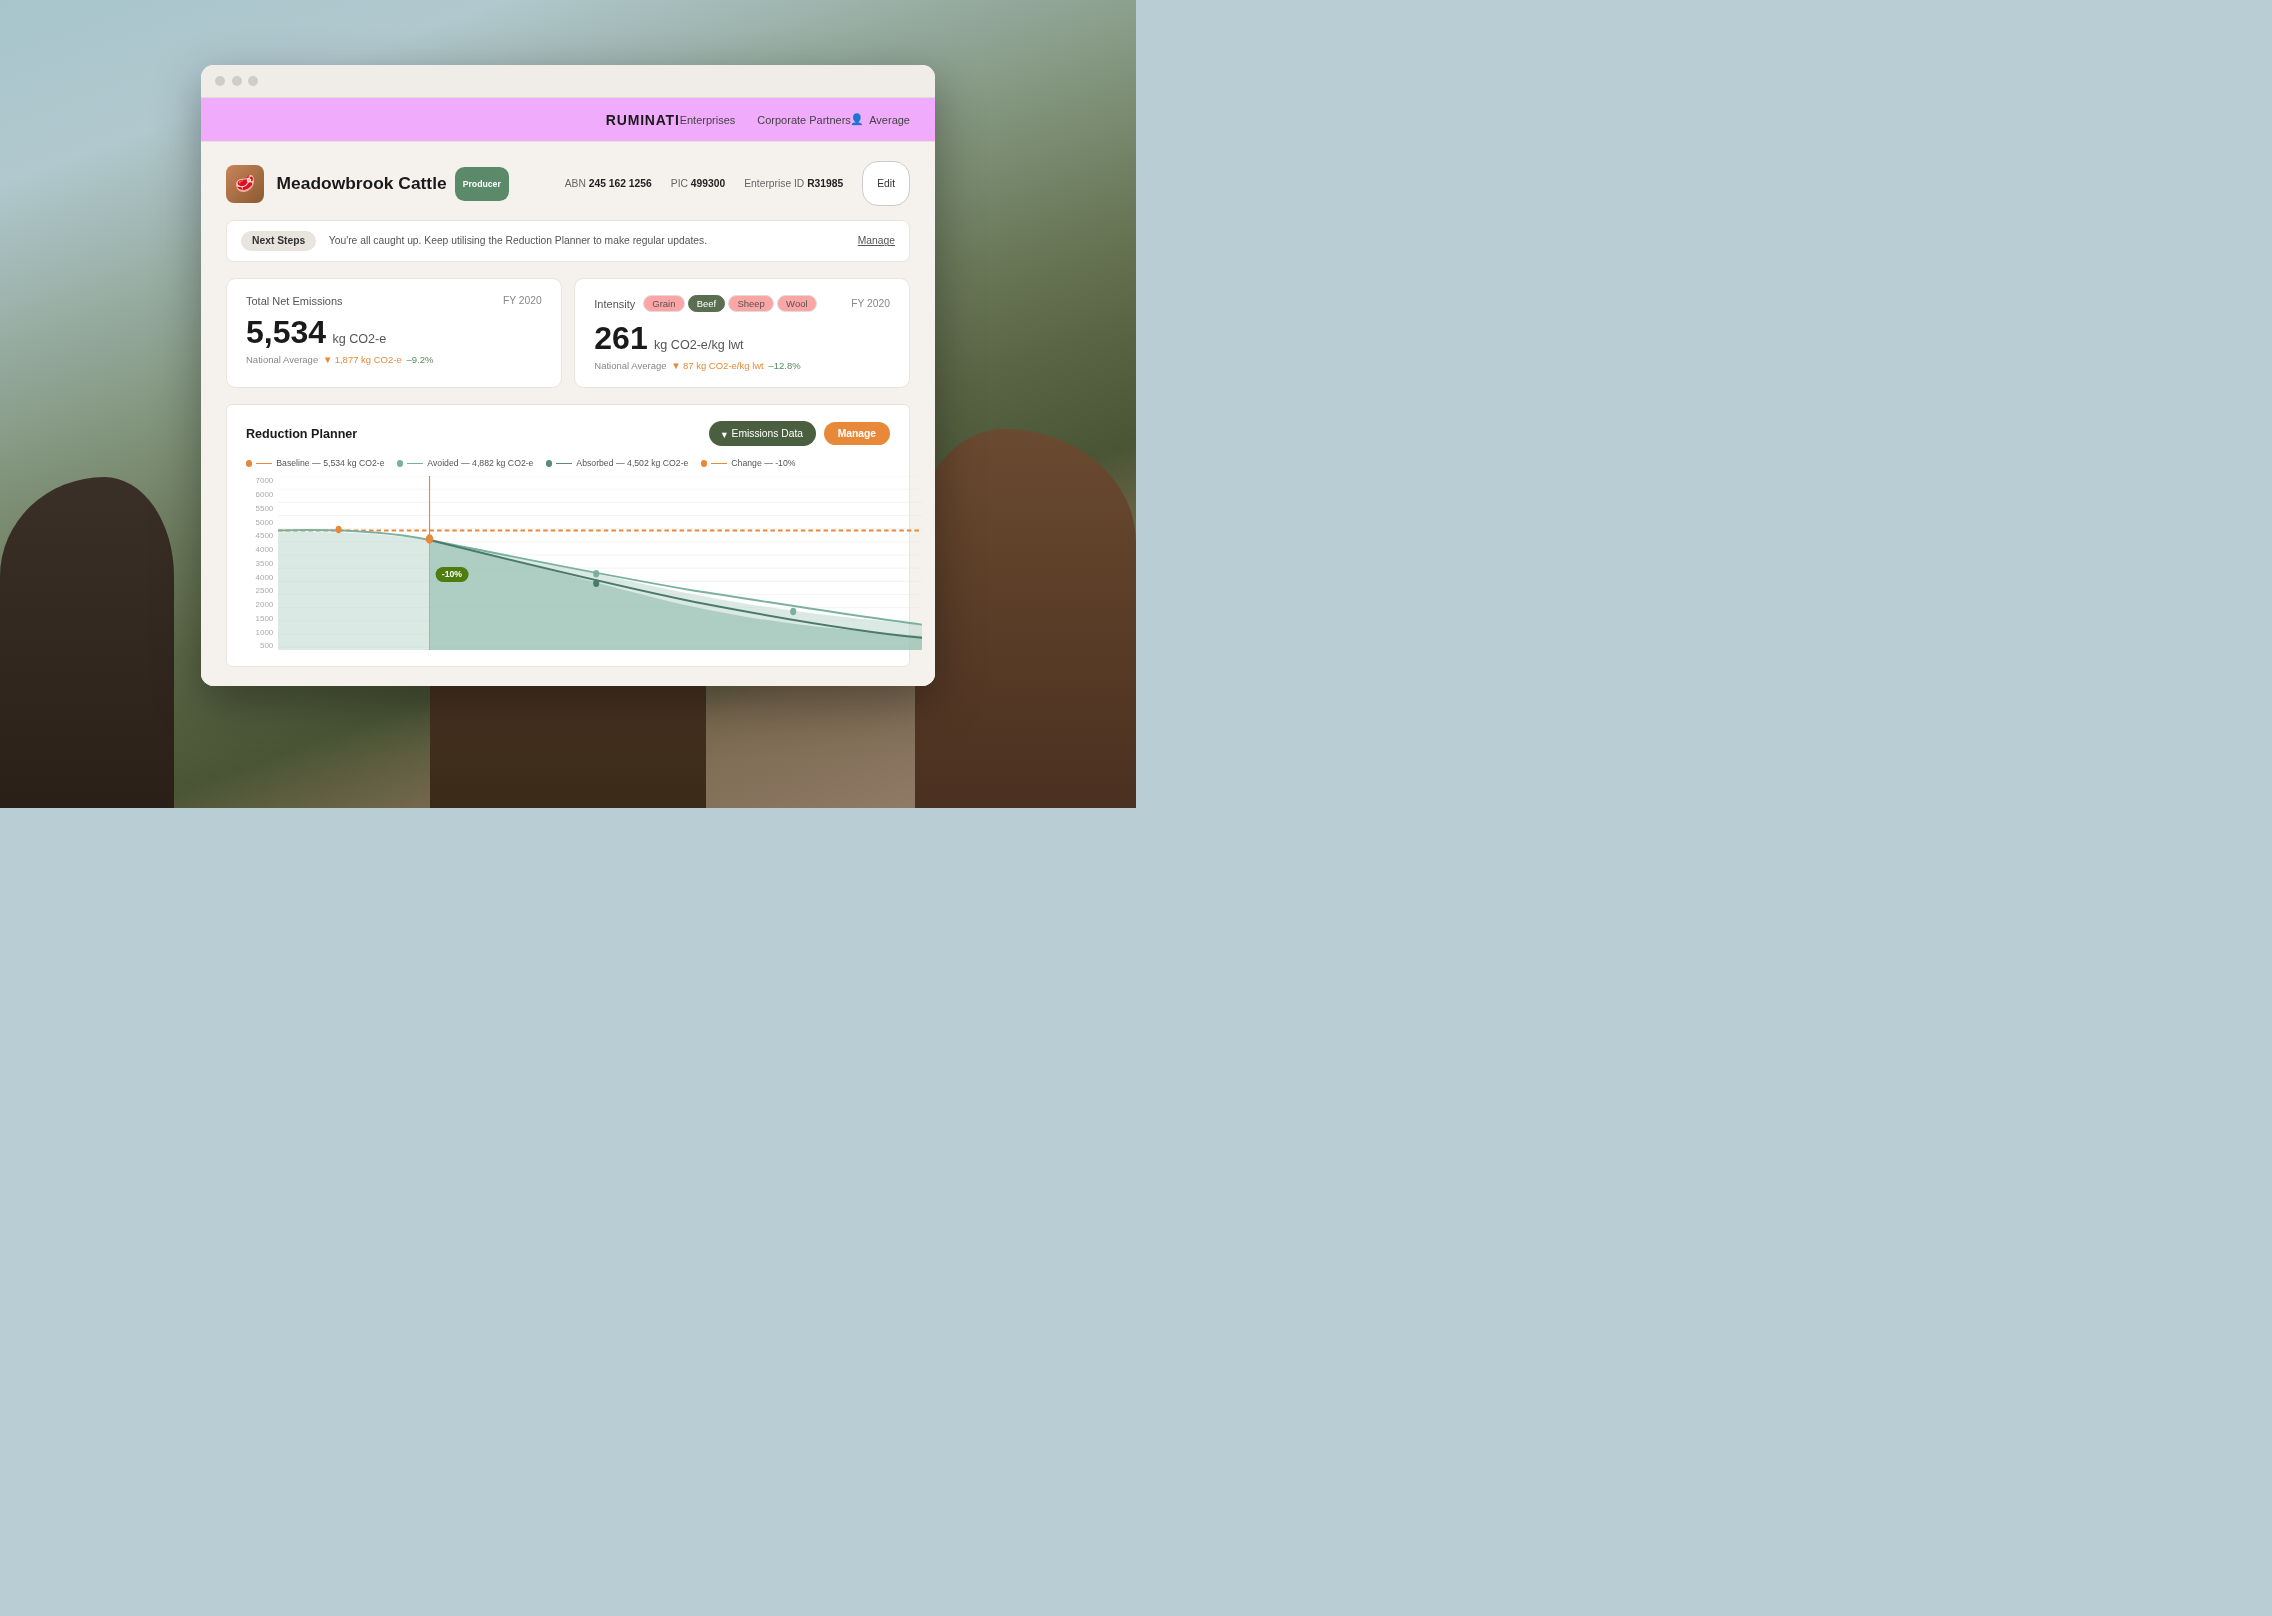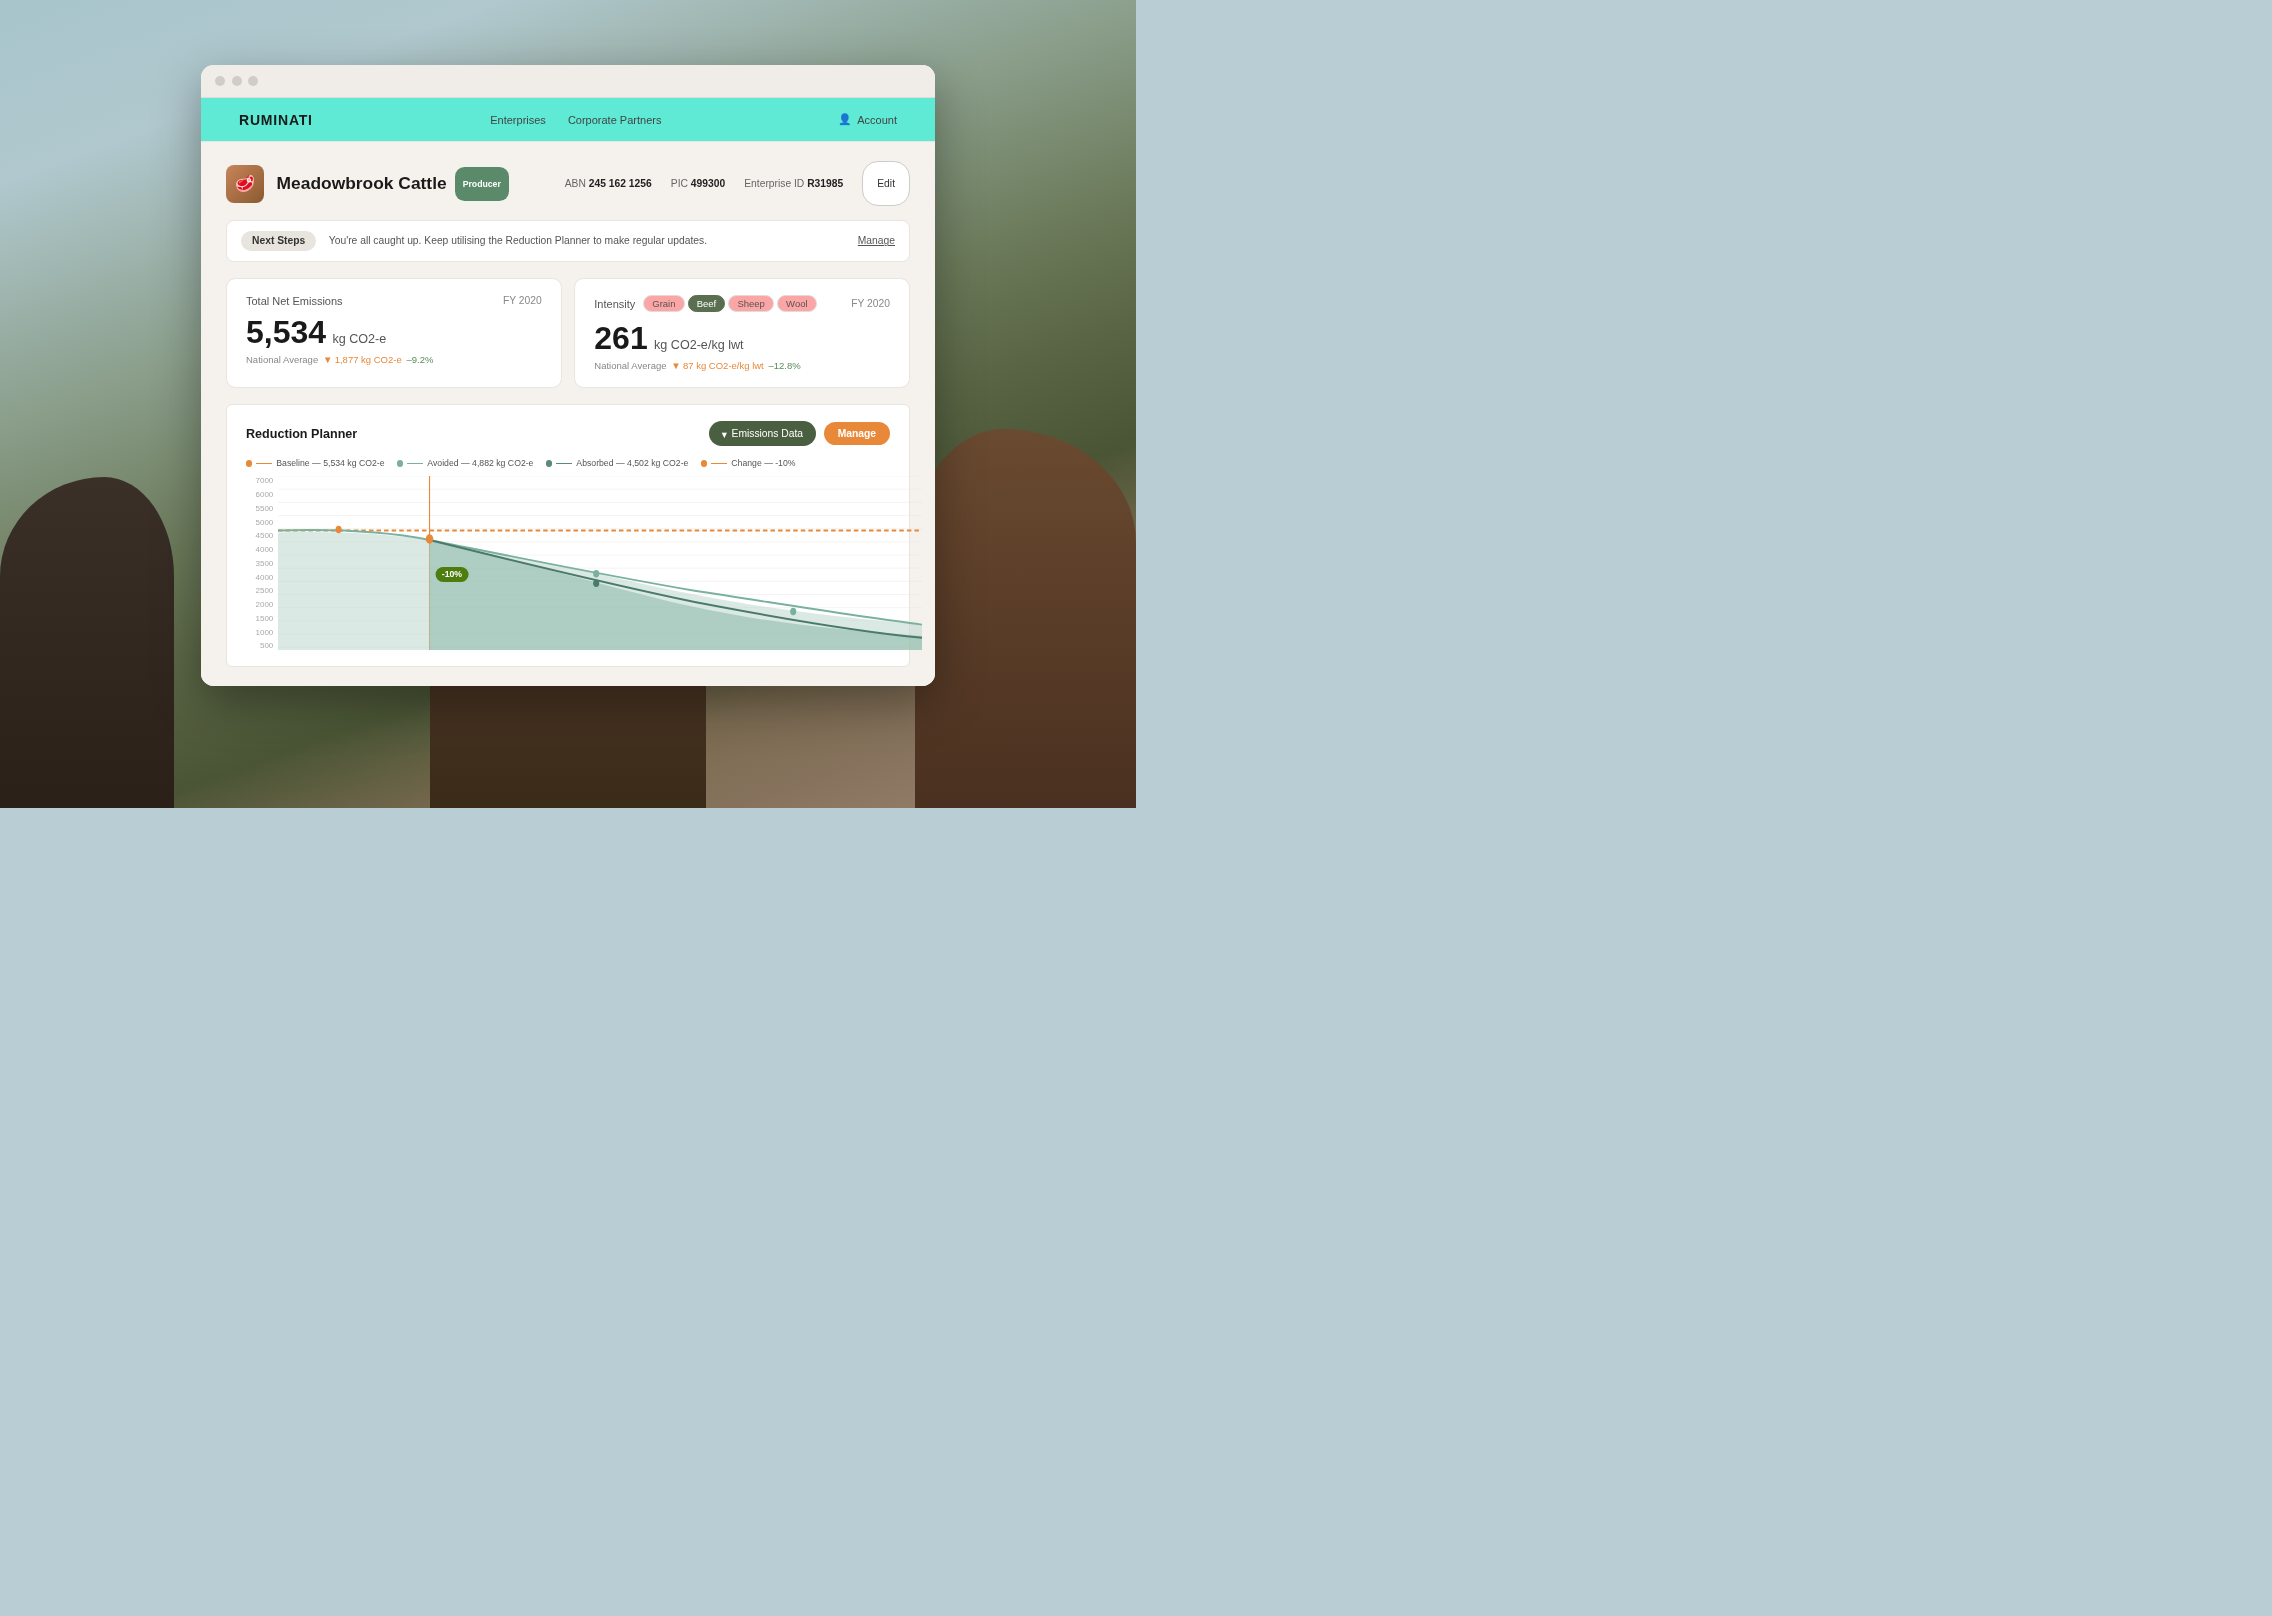--- a/index.html
+++ b/index.html
@@ -87,26 +87,26 @@
 
     .browser-dot {
       width: 10.3px;
       height: 10.3px;
       border-radius: 50%;
       background: #d0ccc8;
     }
 
     
     .navbar {
-      background: #5eead4;
-      padding: 0 38px;
+      background: #f0abfc;
+      padding: 0 25px;
       height: 44px;
       display: flex;
       align-items: center;
-      justify-content: space-between;
+      justify-content: flex-end;
       border-bottom: 0.8px solid #e8e4de;
     }
 
     .nav-logo {
       font-weight: 700;
       font-size: 14px;
       color: #1a1a1a;
       letter-spacing: 0.8px;
     }
 
@@ -479,21 +479,21 @@
   </div>
 
   <nav class="navbar">
     <div class="nav-logo">RUMINATI</div>
     <div class="nav-links">
       <a class="nav-link">Enterprises</a>
       <a class="nav-link">Corporate Partners</a>
     </div>
     <div class="nav-account">
       <span>👤</span>
-      <span>Account</span>
+      <span>Average</span>
     </div>
   </nav>
 
   <div class="main-content">
 
     <div class="enterprise-header">
       <div class="enterprise-avatar">
         <span>🥩</span>
       </div>
       <div class="enterprise-title">

